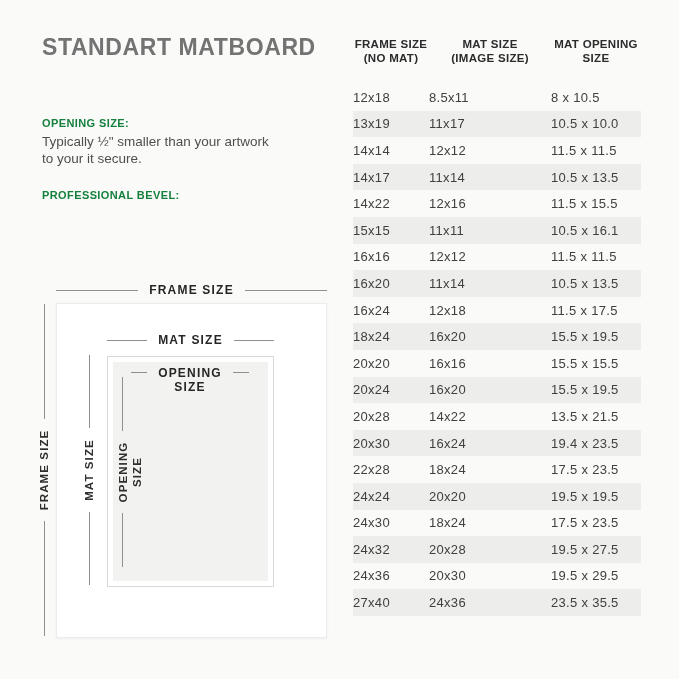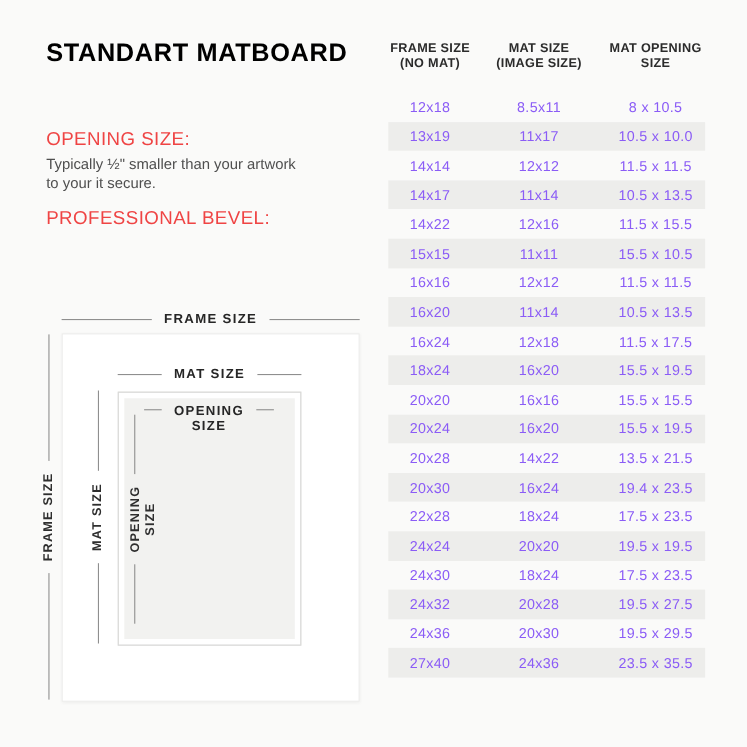--- a/index.html
+++ b/index.html
@@ -1,24 +1,24 @@
 <!DOCTYPE html>
 <html><head>
 <meta charset="utf-8">
 <style>
   html,body{margin:0;padding:0;}
   body{background:#fafaf9;font-family:"Liberation Sans",sans-serif;}
   .canvas{position:relative;width:679px;height:679px;background:#fafaf9;overflow:hidden;}
 
   
   .title{position:absolute;left:42px;top:34px;font-size:23px;line-height:27px;
-         font-weight:700;letter-spacing:0.6px;color:#000000;text-align:center;}
+         font-weight:700;letter-spacing:0.6px;color:#737373;text-align:center;}
   .title span{display:block;}
   .section{position:absolute;left:42px;width:305px;}
-  .sec-heading{font-size:17px;font-weight:400;letter-spacing:0.4px;color:#ef4444;margin-bottom:4px;}
+  .sec-heading{font-size:11px;font-weight:700;letter-spacing:0.4px;color:#15803d;margin-bottom:4px;}
   .sec-body{font-size:13.5px;color:#4f4f4f;line-height:17px;}
   .sec-body span{display:block;}
 
   
   .hlabel{position:absolute;display:flex;align-items:center;gap:11px;}
   .hlabel .line{flex:1;height:1px;background:#8f8f8f;}
   .hlabel .ltext{font-size:12px;font-weight:700;letter-spacing:1.2px;color:#262626;
                  white-space:nowrap;text-align:center;line-height:14px;}
   .hlabel.two-line{align-items:flex-start;}
   .hlabel.two-line .line{margin-top:6px;}
@@ -42,21 +42,21 @@
 
   
   .size-table{position:absolute;left:353px;top:37px;width:288px;}
   .thead{display:grid;grid-template-columns:76px 122px 90px;}
   .th{font-size:11.5px;font-weight:700;letter-spacing:0.3px;color:#2b2b2b;
       text-align:center;line-height:14px;}
   .th span{display:block;}
   .tbody{margin-top:19px;}
   .trow{display:grid;grid-template-columns:76px 122px 90px;height:26.6px;align-items:center;}
   .trow.striped{background:#ededeb;}
-  .tcell{font-size:13px;color:#8b5cf6;letter-spacing:0.3px;text-align:center;}
+  .tcell{font-size:13px;color:#404040;letter-spacing:0.3px;text-align:left;}
 </style>
 </head>
 <body>
 
 <div class="canvas">
 
   <h1 class="title" style="margin:0;">
     <span>STANDART MATBOARD</span>
   </h1>
 
@@ -160,21 +160,21 @@
           <div class="tcell">10.5 x 13.5</div>
         </div>
         <div class="trow">
           <div class="tcell">14x22</div>
           <div class="tcell">12x16</div>
           <div class="tcell">11.5 x 15.5</div>
         </div>
         <div class="trow striped">
           <div class="tcell">15x15</div>
           <div class="tcell">11x11</div>
-          <div class="tcell">15.5 x 10.5</div>
+          <div class="tcell">10.5 x 16.1</div>
         </div>
         <div class="trow">
           <div class="tcell">16x16</div>
           <div class="tcell">12x12</div>
           <div class="tcell">11.5 x 11.5</div>
         </div>
         <div class="trow striped">
           <div class="tcell">16x20</div>
           <div class="tcell">11x14</div>
           <div class="tcell">10.5 x 13.5</div>

